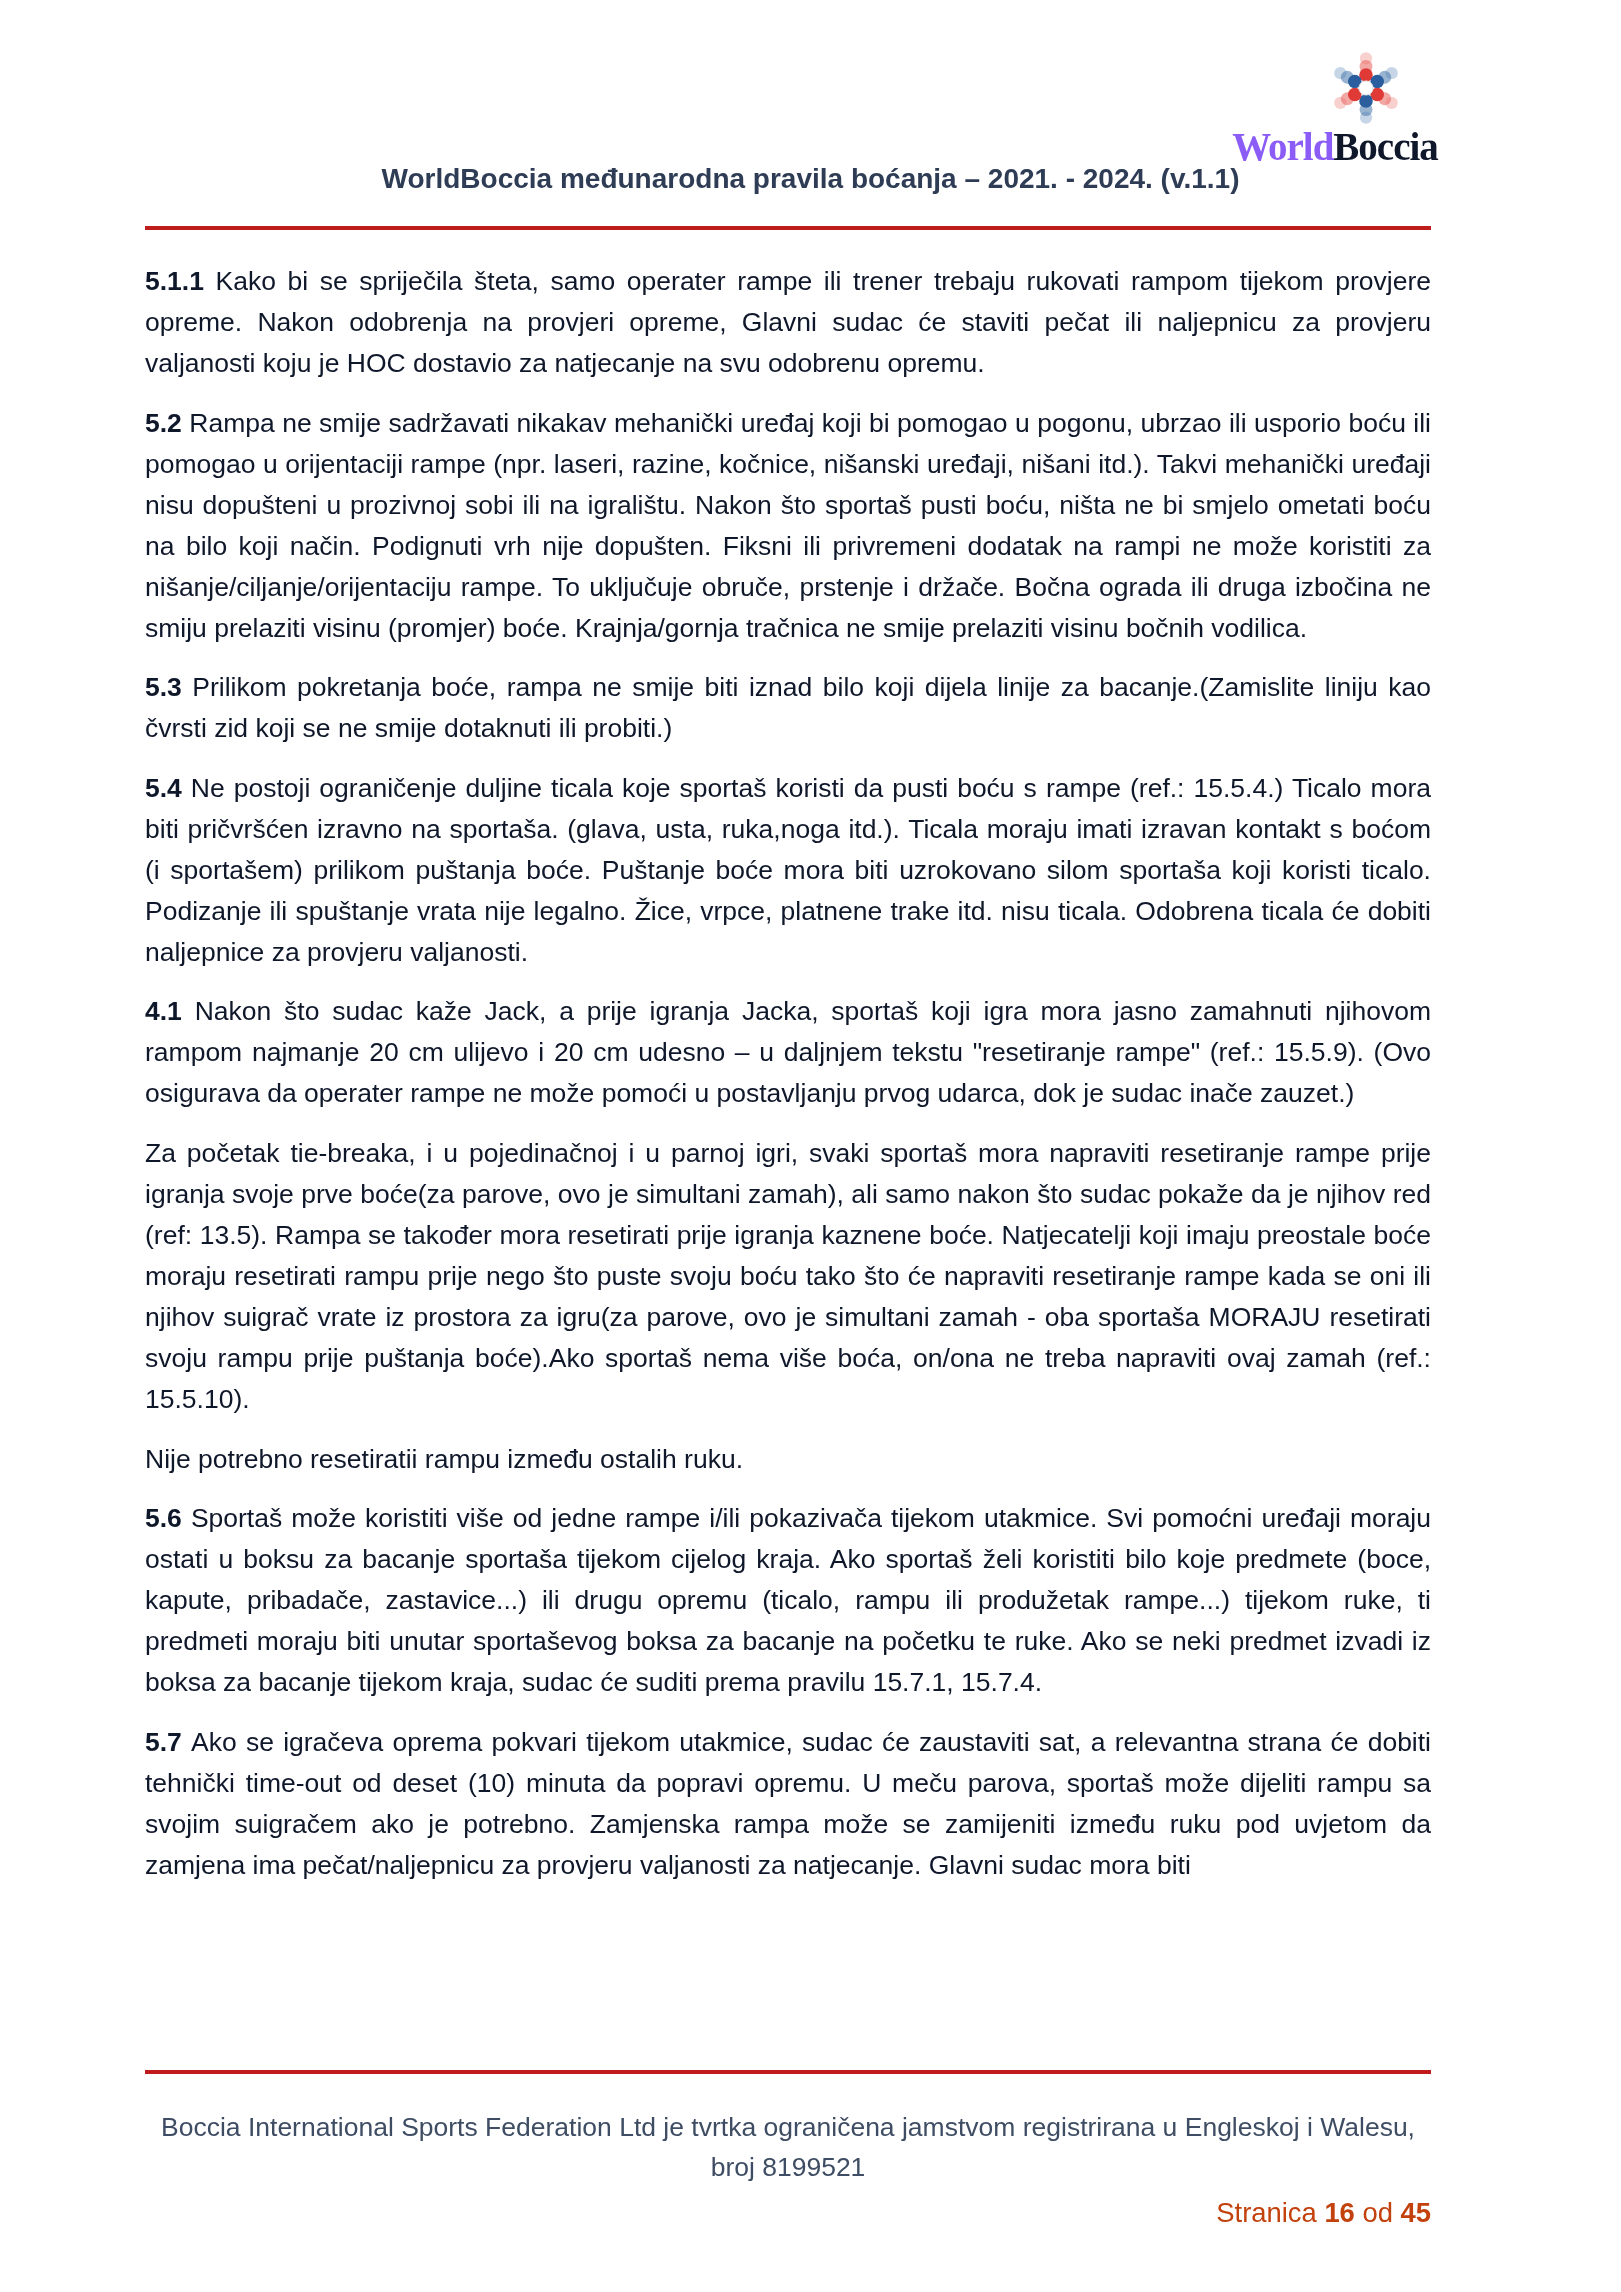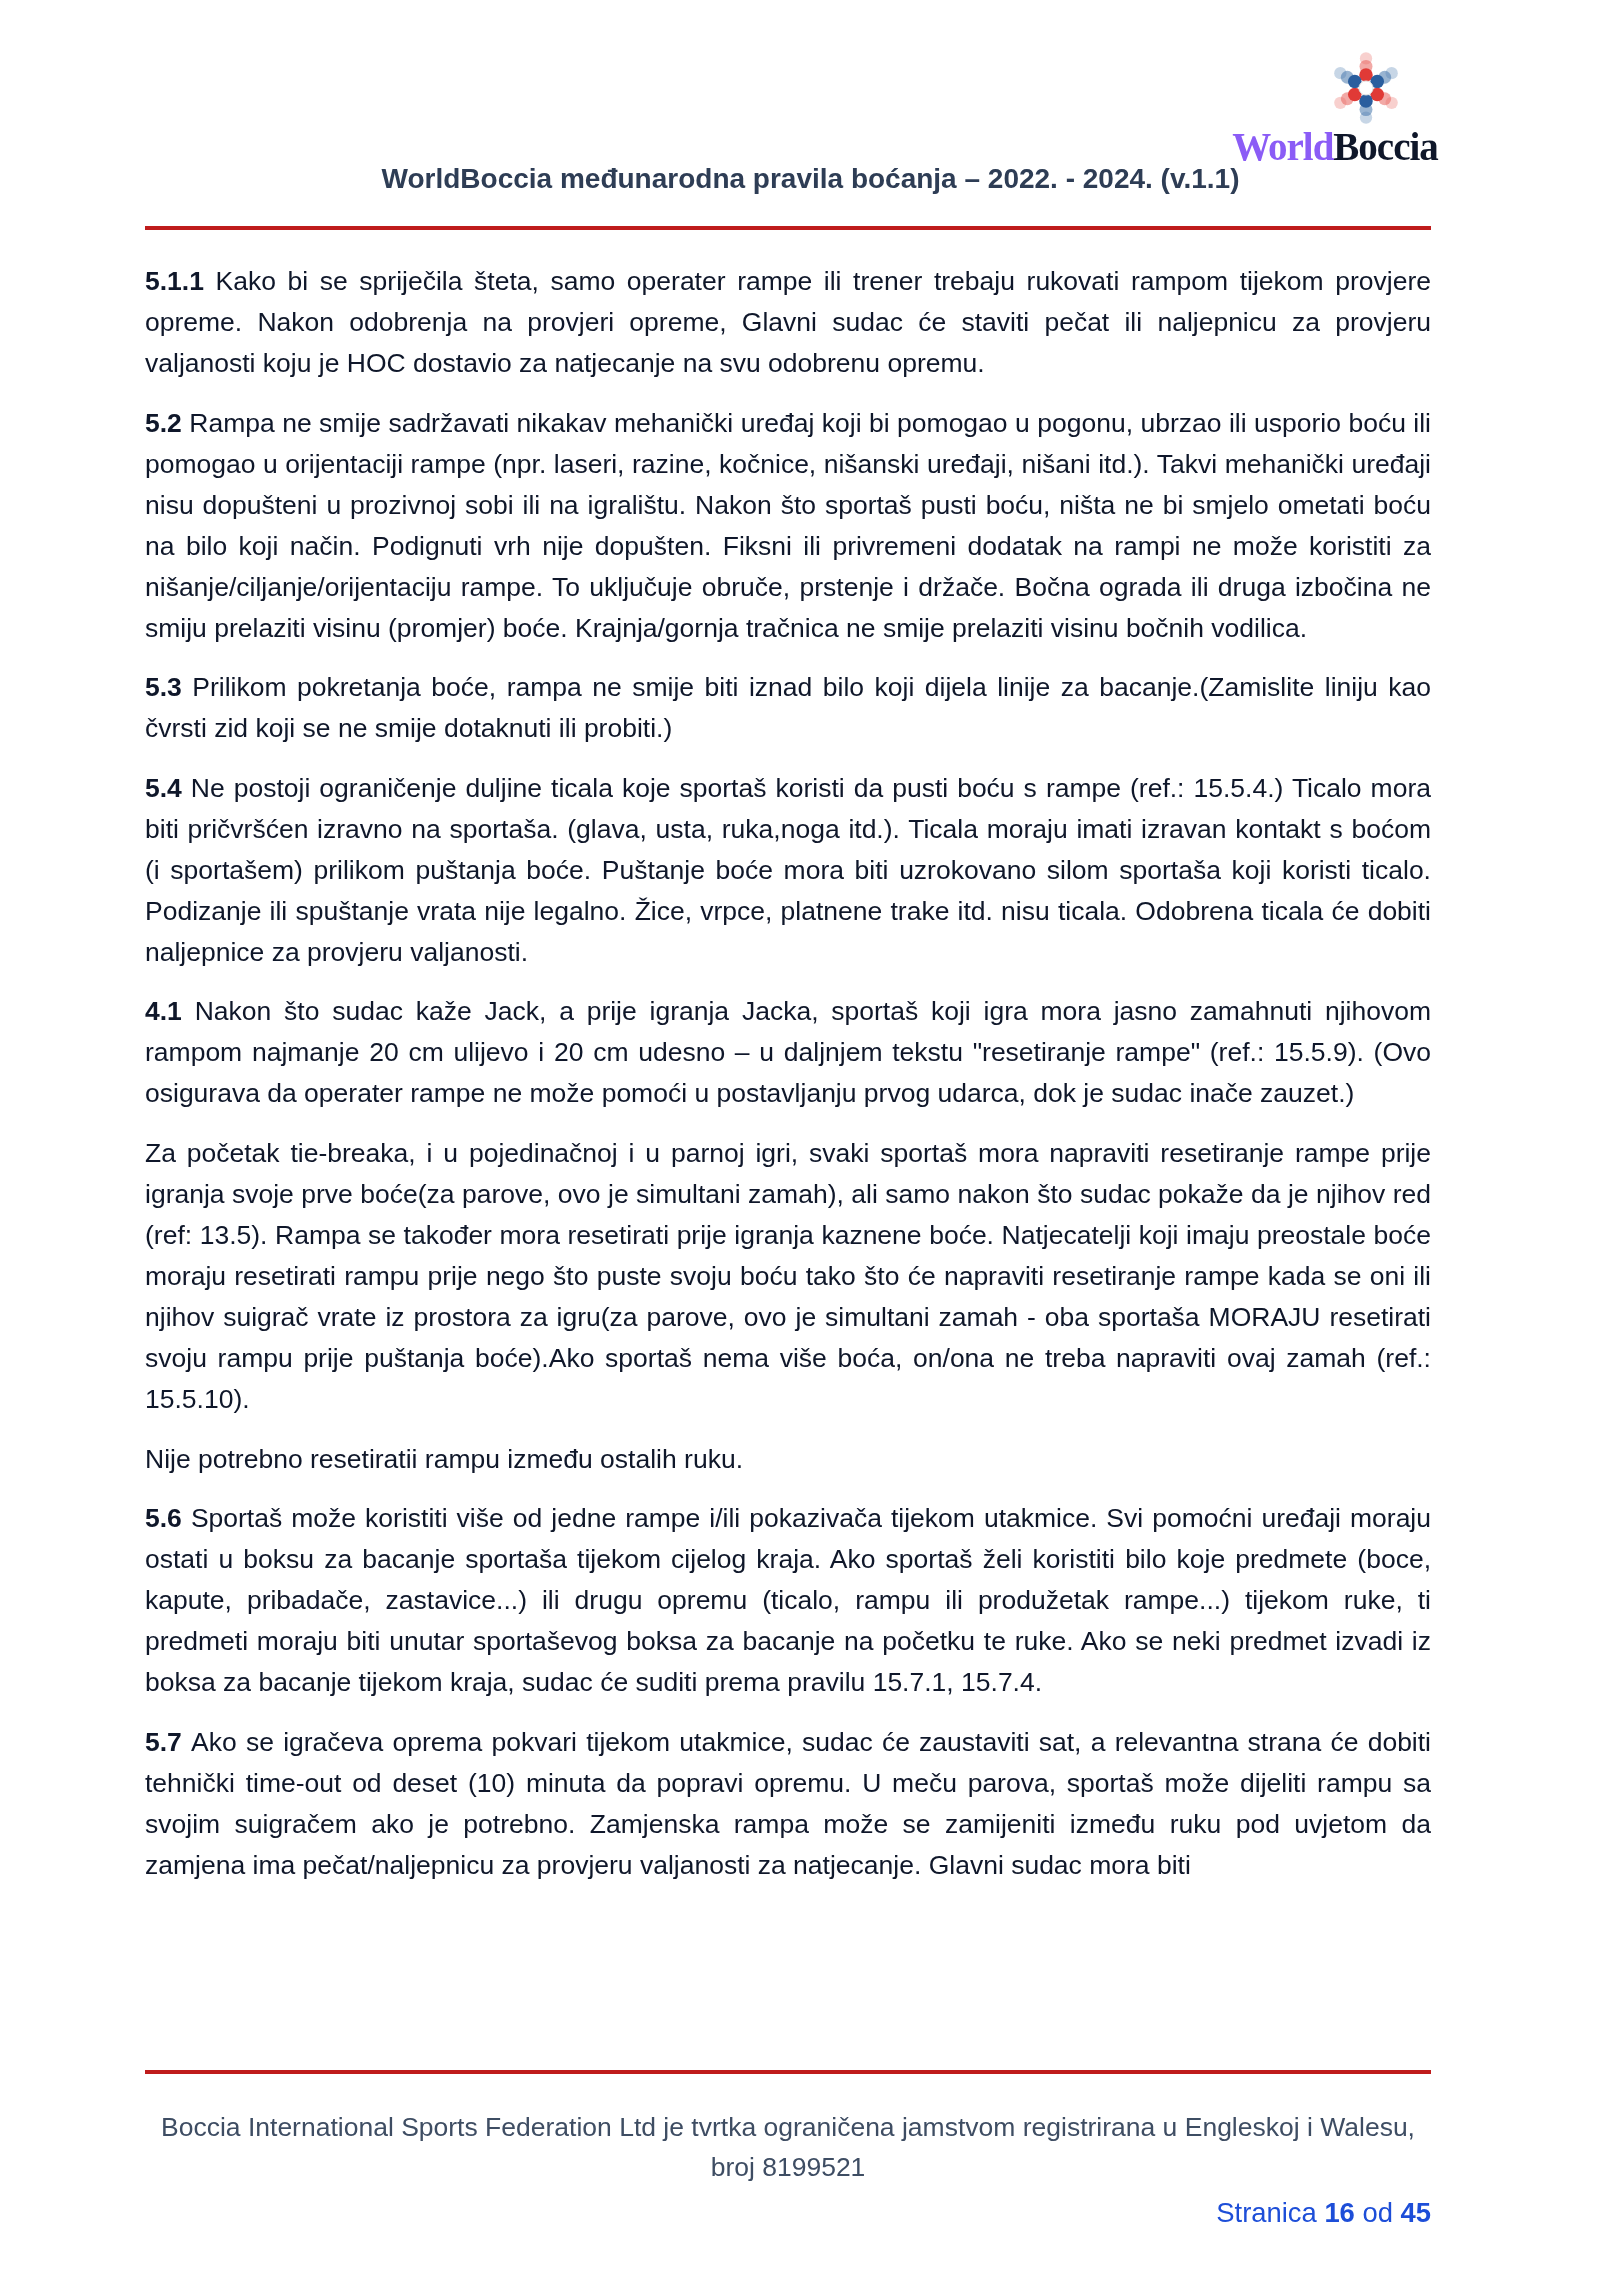--- a/index.html
+++ b/index.html
@@ -42,21 +42,21 @@
   }
   .para { margin:0 0 18.6px 0; }
   .pnum { font-weight:bold; }
   
   .footer {
     position:absolute; left:145px; top:2107px; width:1286px;
     color:#3e4d63; font-size:26.5px; line-height:40px;
     text-align:center;
   }
   .page-number {
-    margin-top:5.9px; text-align:right; font-size:27.4px; color:#1d4ed8;
+    margin-top:5.9px; text-align:right; font-size:27.4px; color:#c2410c;
   }
   .page-number b { font-weight:bold; }
 </style>
 </head>
 <body>
 
 <div class="page">
 
   <div class="logo">
     <svg class="logo-flower" viewBox="-60 -60 120 120" xmlns="http://www.w3.org/2000/svg">
@@ -85,21 +85,21 @@
       <circle cx="-30.3" cy="-17.5" r="10.5" fill="#4577ac" opacity="0.55"></circle>
       <circle cx="-18.2" cy="-10.5" r="11" fill="#2a5e9e"></circle>
 
       <circle cx="0" cy="0" r="11.5" fill="#ffffff" stroke="#dcdcdc" stroke-width="1.5"></circle>
     </svg>
     <div class="logo-word">
       <span class="w-blue">World</span><span class="w-red">Boccia</span>
     </div>
   </div>
 
-  <div class="doc-title">WorldBoccia međunarodna pravila boćanja – 2022. - 2024. (v.1.1)</div>
+  <div class="doc-title">WorldBoccia međunarodna pravila boćanja – 2021. - 2024. (v.1.1)</div>
 
   <div class="rule header-rule"></div>
 
   <div class="body-text">
     <p class="para"><span class="pnum">5.1.1 </span><span>Kako bi se spriječila šteta, samo operater rampe ili trener trebaju rukovati rampom tijekom provjere opreme. Nakon odobrenja na provjeri opreme, Glavni sudac će staviti pečat ili naljepnicu za provjeru valjanosti koju je HOC dostavio za natjecanje na svu odobrenu opremu.</span></p>
     <p class="para"><span class="pnum">5.2 </span><span>Rampa ne smije sadržavati nikakav mehanički uređaj koji bi pomogao u pogonu, ubrzao ili usporio boću ili pomogao u orijentaciji rampe (npr. laseri, razine, kočnice, nišanski uređaji, nišani itd.). Takvi mehanički uređaji nisu dopušteni u prozivnoj sobi ili na igralištu. Nakon što sportaš pusti boću, ništa ne bi smjelo ometati boću na bilo koji način. Podignuti vrh nije dopušten. Fiksni ili privremeni dodatak na rampi ne može koristiti za nišanje/ciljanje/orijentaciju rampe. To uključuje obruče, prstenje i držače. Bočna ograda ili druga izbočina ne smiju prelaziti visinu (promjer) boće. Krajnja/gornja tračnica ne smije prelaziti visinu bočnih vodilica.</span></p>
     <p class="para"><span class="pnum">5.3 </span><span>Prilikom pokretanja boće, rampa ne smije biti iznad bilo koji dijela linije za bacanje.(Zamislite liniju kao čvrsti zid koji se ne smije dotaknuti ili probiti.)</span></p>
     <p class="para"><span class="pnum">5.4 </span><span>Ne postoji ograničenje duljine ticala koje sportaš koristi da pusti boću s rampe (ref.: 15.5.4.) Ticalo mora biti pričvršćen izravno na sportaša. (glava, usta, ruka,noga itd.). Ticala moraju imati izravan kontakt s boćom (i sportašem) prilikom puštanja boće. Puštanje boće mora biti uzrokovano silom sportaša koji koristi ticalo. Podizanje ili spuštanje vrata nije legalno. Žice, vrpce, platnene trake itd. nisu ticala. Odobrena ticala će dobiti naljepnice za provjeru valjanosti.</span></p>
     <p class="para"><span class="pnum">4.1 </span><span>Nakon što sudac kaže Jack, a prije igranja Jacka, sportaš koji igra mora jasno zamahnuti njihovom rampom najmanje 20 cm ulijevo i 20 cm udesno – u daljnjem tekstu "resetiranje rampe" (ref.: 15.5.9). (Ovo osigurava da operater rampe ne može pomoći u postavljanju prvog udarca, dok je sudac inače zauzet.)</span></p>
     <p class="para"><span class="pnum"></span><span>Za početak tie-breaka, i u pojedinačnoj i u parnoj igri, svaki sportaš mora napraviti resetiranje rampe prije igranja svoje prve boće(za parove, ovo je simultani zamah), ali samo nakon što sudac pokaže da je njihov red (ref: 13.5). Rampa se također mora resetirati prije igranja kaznene boće. Natjecatelji koji imaju preostale boće moraju resetirati rampu prije nego što puste svoju boću tako što će napraviti resetiranje rampe kada se oni ili njihov suigrač vrate iz prostora za igru(za parove, ovo je simultani zamah - oba sportaša MORAJU resetirati svoju rampu prije puštanja boće).Ako sportaš nema više boća, on/ona ne treba napraviti ovaj zamah (ref.: 15.5.10).</span></p>

